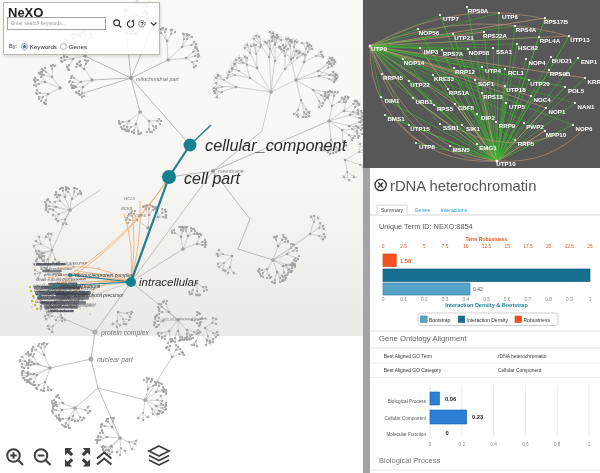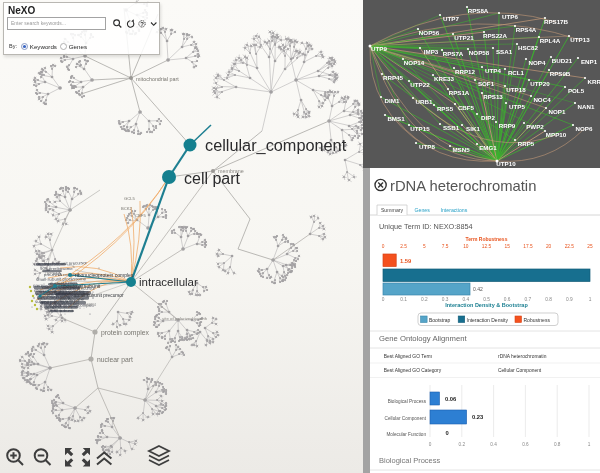--- a/index.html
+++ b/index.html
@@ -1,18 +1,18 @@
 <!DOCTYPE html>
 <html><head><meta charset="utf-8">
 <style>
 * { margin:0; padding:0; box-sizing:border-box; }
 html,body { width:600px; height:473px; overflow:hidden; font-family:"Liberation Sans", sans-serif; }
 #page { position:relative; width:600px; height:473px; background:#fff; }
-#viz { position:absolute; left:0; top:0; width:600px; height:473px;
-  background:linear-gradient(180deg,#fbfaf7 0%,#f7f6f2 55%,#eceae6 100%); }
+#viz { position:absolute; left:0; top:0; width:600px; height:336px;
+  background:linear-gradient(180deg,#fbfaf7 0%,#f7f6f2 55%,#eceae6 100%);font-style:italic; }
 #darkpanel { position:absolute; left:363px; top:0; width:237px; height:168px; background:#575757; overflow:hidden; }
 #rightpanel { position:absolute; left:363px; top:168px; width:237px; height:305px; background:#fff; border-left:7px solid #a3a3a3; overflow:hidden; }
 .abs { position:absolute; }
 #searchbox { position:absolute; left:3px; top:2px; width:157px; height:53px;
   background:rgba(255,255,255,0.86); border:1px solid #b9b7b2; box-shadow:1px 2px 3px rgba(0,0,0,0.12); }
 #sinput { position:absolute; left:3px; top:14px; width:99px; height:13px; background:#fff;
   border:1px solid #a3a3a3; color:#999; font-size:5px; line-height:11px; padding-left:3px; white-space:nowrap; overflow:hidden; }
 </style></head>
 <body>
 <div id="page">
@@ -187,21 +187,21 @@
         <text x="74" y="297" font-size="4.8" fill="#33363c">small subunit precursor</text>
         <text x="47" y="275" font-size="4.2" fill="#888">RPS1A</text>
         <text x="85" y="306" font-size="4" fill="#888">NOP4</text>
         <circle cx="213" cy="171" r="2" fill="#9a9894"></circle>
         <circle cx="95" cy="332" r="2.6" fill="#b0aeaa"></circle>
         <circle cx="91" cy="359" r="2.6" fill="#b0aeaa"></circle>
         <circle cx="131" cy="78" r="2" fill="#9a9894"></circle>
       </svg></div>
 
   <div id="searchbox">
-    <div class="abs" style="left:4px;top:2px;font-size:10px;font-weight:bold;color:#222;">NeXO</div>
+    <div class="abs" style="left:4px;top:2px;font-size:13px;font-weight:bold;color:#222;">NeXO</div>
     <div id="sinput">Enter search keywords...</div>
     <svg class="abs" style="left:108px;top:15px;" width="48" height="13" viewBox="0 0 48 13">
       <circle cx="4.6" cy="4.8" r="2.9" fill="none" stroke="#2a2a2a" stroke-width="1.1"></circle>
       <line x1="6.9" y1="7.1" x2="9.3" y2="9.5" stroke="#2a2a2a" stroke-width="1.3"></line>
       <path d="M18.3 2.8 a3.2 3.2 0 1 0 2.9 1.3" fill="none" stroke="#2a2a2a" stroke-width="1.1"></path>
       <path d="M21.6 1.2 l0.3 2.8 -2.8 -0.4 z" fill="#2a2a2a"></path>
       <circle cx="30" cy="5.8" r="3.2" fill="none" stroke="#2a2a2a" stroke-width="0.9" stroke-dasharray="1.3 0.9"></circle>
       <text x="30" y="8.2" font-size="6" font-weight="bold" fill="#2a2a2a" text-anchor="middle" font-family="'Liberation Sans', sans-serif">?</text>
       <path d="M39 4.5 l2.7 2.8 2.7-2.8" fill="none" stroke="#2a2a2a" stroke-width="1.1"></path>
     </svg>

